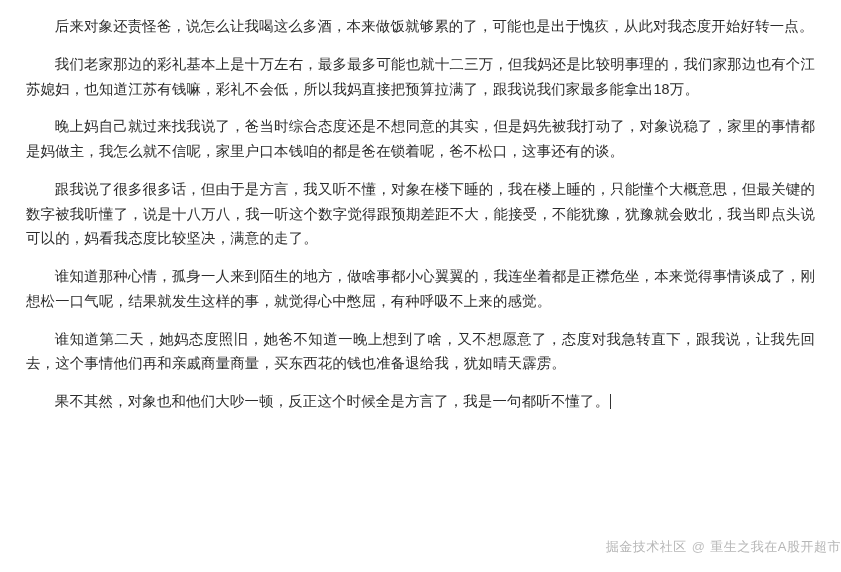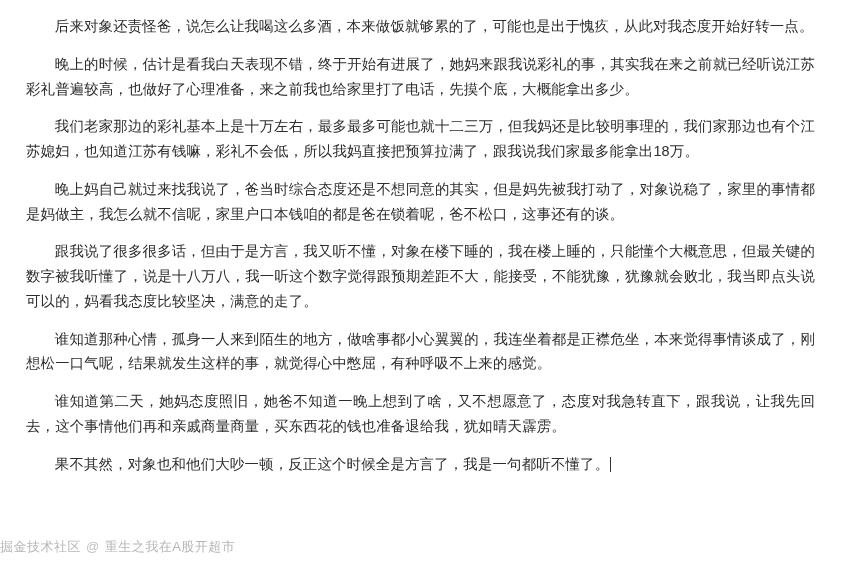--- a/index.html
+++ b/index.html
@@ -44,41 +44,40 @@
     height: 15px;
     background: #333;
     vertical-align: -3px;
     margin-left: 1px;
   }
   .footer {
     position: absolute;
     left: 0;
     right: 0;
     bottom: 16px;
-    text-align: left;
+    text-align: right;
     font-size: 13px;
     color: #b6b6b6;
     letter-spacing: 0.5px;
   }
   .footer .sep {
     margin: 0 5px;
     color: #c2c2c2;
   }
   .footer .author {
     color: #b6b6b6;
   }
 </style>
 </head>
 <body>
 
 <div class="page">
 
   <div class="article">
     <p class="para">后来对象还责怪爸，说怎么让我喝这么多酒，本来做饭就够累的了，可能也是出于愧疚，从此对我态度开始好转一点。</p>
-    <p class="para">晚上的时候，估计是看我白天表现不错，终于开始有进展了，她妈来跟我说彩礼的事，其实我在来之前就已经听说江苏彩礼普遍较高，也做好了心理准备，来之前我也给家里打了电话，先摸个底，大概能拿出多少。</p>
     <p class="para">我们老家那边的彩礼基本上是十万左右，最多最多可能也就十二三万，但我妈还是比较明事理的，我们家那边也有个江苏媳妇，也知道江苏有钱嘛，彩礼不会低，所以我妈直接把预算拉满了，跟我说我们家最多能拿出18万。</p>
     <p class="para">晚上妈自己就过来找我说了，爸当时综合态度还是不想同意的其实，但是妈先被我打动了，对象说稳了，家里的事情都是妈做主，我怎么就不信呢，家里户口本钱咱的都是爸在锁着呢，爸不松口，这事还有的谈。</p>
     <p class="para">跟我说了很多很多话，但由于是方言，我又听不懂，对象在楼下睡的，我在楼上睡的，只能懂个大概意思，但最关键的数字被我听懂了，说是十八万八，我一听这个数字觉得跟预期差距不大，能接受，不能犹豫，犹豫就会败北，我当即点头说可以的，妈看我态度比较坚决，满意的走了。</p>
     <p class="para">谁知道那种心情，孤身一人来到陌生的地方，做啥事都小心翼翼的，我连坐着都是正襟危坐，本来觉得事情谈成了，刚想松一口气呢，结果就发生这样的事，就觉得心中憋屈，有种呼吸不上来的感觉。</p>
     <p class="para">谁知道第二天，她妈态度照旧，她爸不知道一晚上想到了啥，又不想愿意了，态度对我急转直下，跟我说，让我先回去，这个事情他们再和亲戚商量商量，买东西花的钱也准备退给我，犹如晴天霹雳。</p>
     <p class="para"><span>果不其然，对象也和他们大吵一顿，反正这个时候全是方言了，我是一句都听不懂了。</span><span class="caret"></span></p>
   </div>
 
   <div class="footer">
     <span>掘金技术社区</span><span class="sep">@</span><span class="author">重生之我在A股开超市</span>

